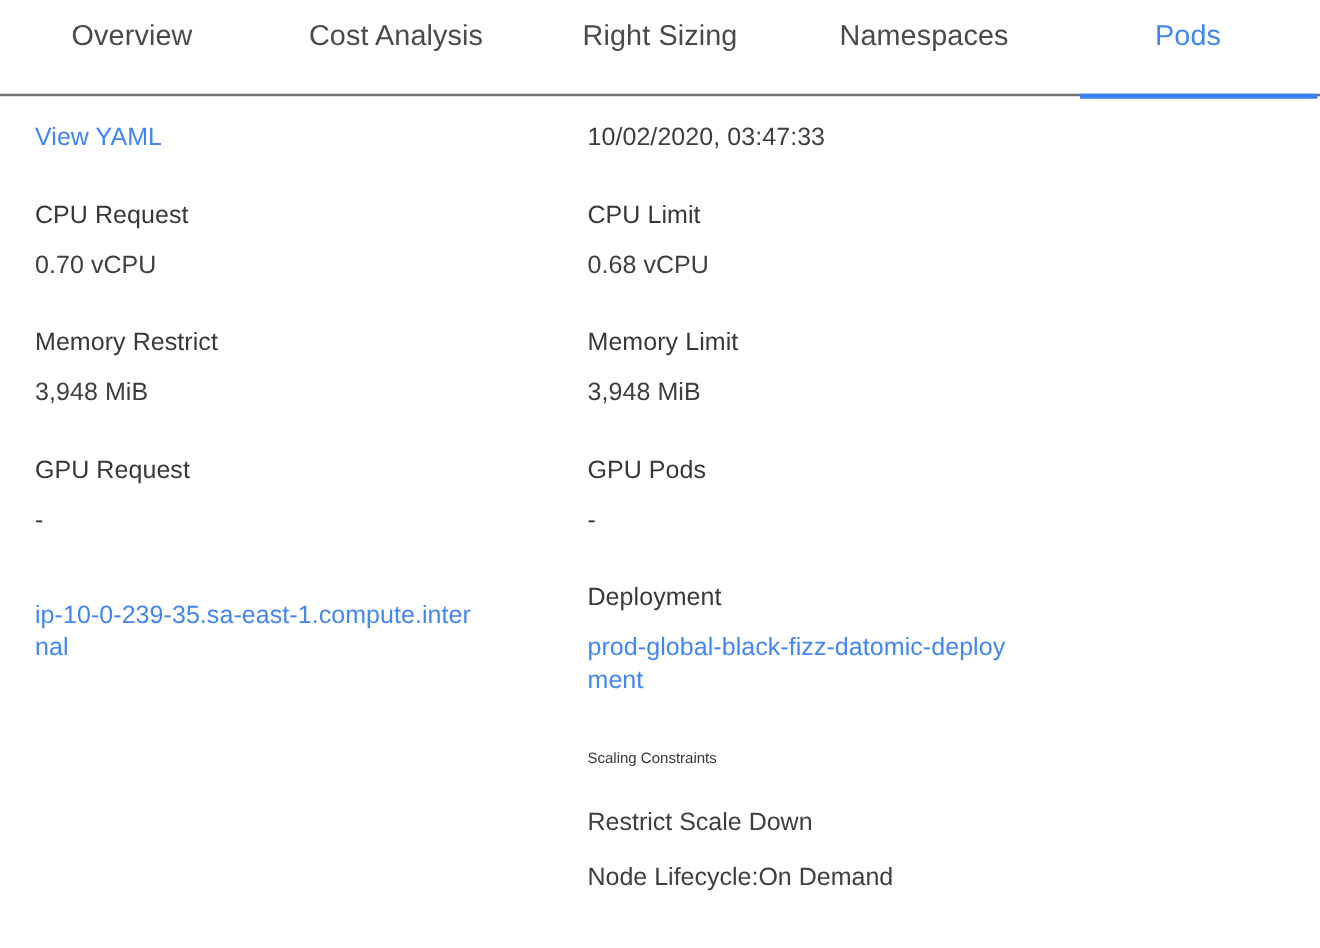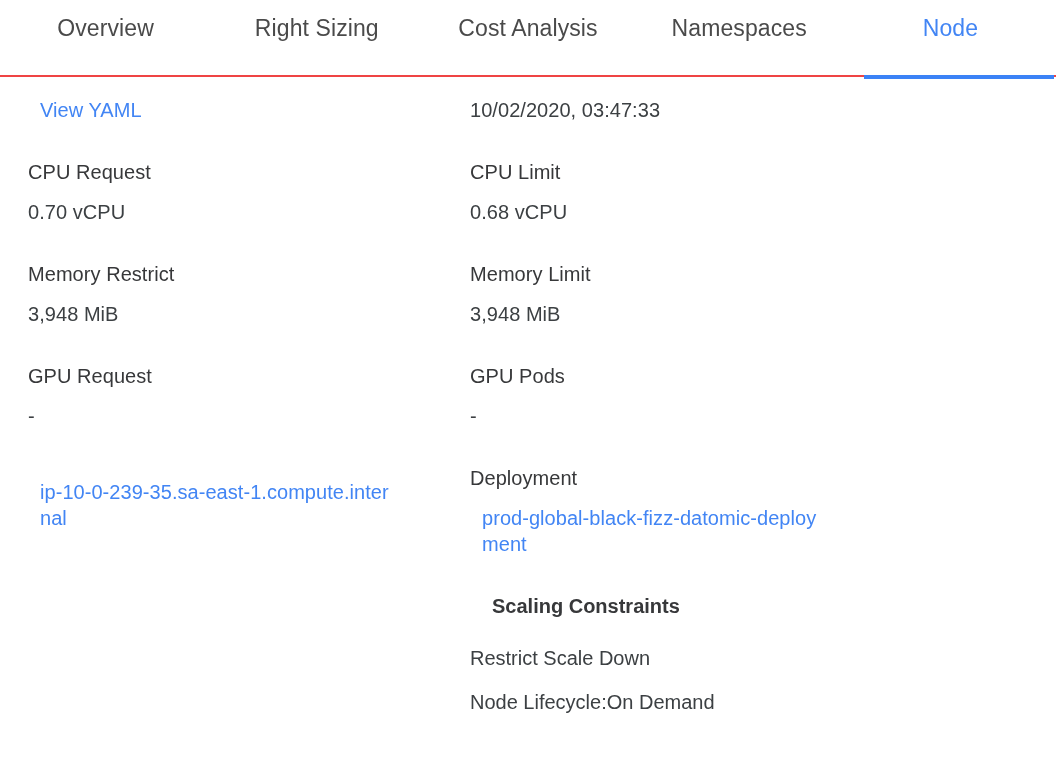--- a/index.html
+++ b/index.html
@@ -14,21 +14,21 @@
     font-family: "Liberation Sans", "DejaVu Sans", sans-serif;
     color: #3c4043;
     overflow: hidden;
     position: relative;
   }
 
   
   .tabbar {
     position: relative;
     height: 77px;
-    border-bottom: 2px solid #ef4444;
+    border-bottom: 2px solid #737373;
     box-sizing: border-box;
   }
   .tabs {
     display: flex;
     align-items: flex-start;
     height: 100%;
     padding-top: 14px;
     box-sizing: border-box;
   }
   .tab {
@@ -94,63 +94,61 @@
     letter-spacing: 0.05px;
   }
   .field-value.link,
   a.link {
     color: #4285f4;
     text-decoration: none;
     cursor: pointer;
     word-break: break-all;
     display: block;
     max-width: 350px;
-    margin-left: 12px;
   }
   .field-value.plain {
     color: #3c4043;
   }
 
   
   .spacer-top-link { height: 20px; }
   .row-gap { height: 36px; }
   .label-gap { height: 14px; }
 
   .section-heading {
-    font-size: 20px;
-    font-weight: bold;
+    font-size: 12px;
+    font-weight: normal;
     color: #37383a;
     line-height: 26px;
-    margin-left: 22px;
   }
   .constraint-line {
     font-size: 20px;
     color: #3c4043;
     line-height: 26px;
   }
 </style>
 </head>
 <body>
 
 <div class="tabbar">
   <div class="tabs">
     <div class="tab">
       <span>Overview</span>
     </div>
     <div class="tab">
+      <span>Cost Analysis</span>
+    </div>
+    <div class="tab">
       <span>Right Sizing</span>
     </div>
     <div class="tab">
-      <span>Cost Analysis</span>
-    </div>
-    <div class="tab">
       <span>Namespaces</span>
     </div>
     <div class="tab active">
-      <span>Node</span>
+      <span>Pods</span>
       <span class="tab-underline"></span>
     </div>
   </div>
 </div>
 
 <div class="content">
 
   <div class="col col-left">
 
     <div class="spacer-top-link"></div>

